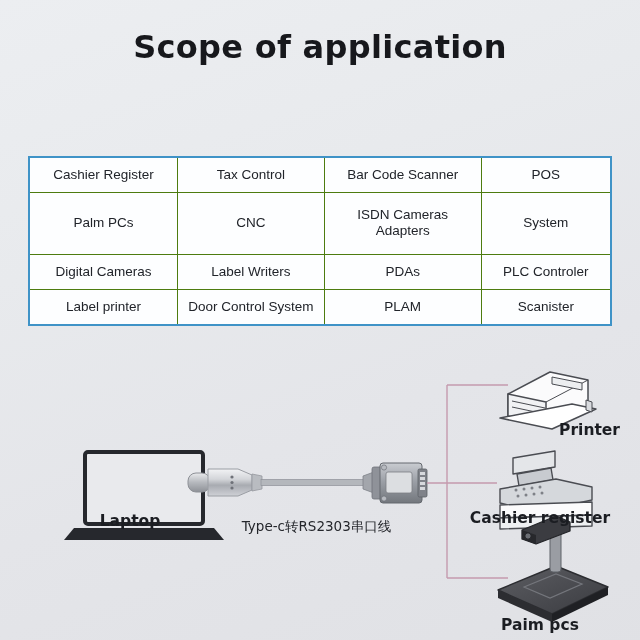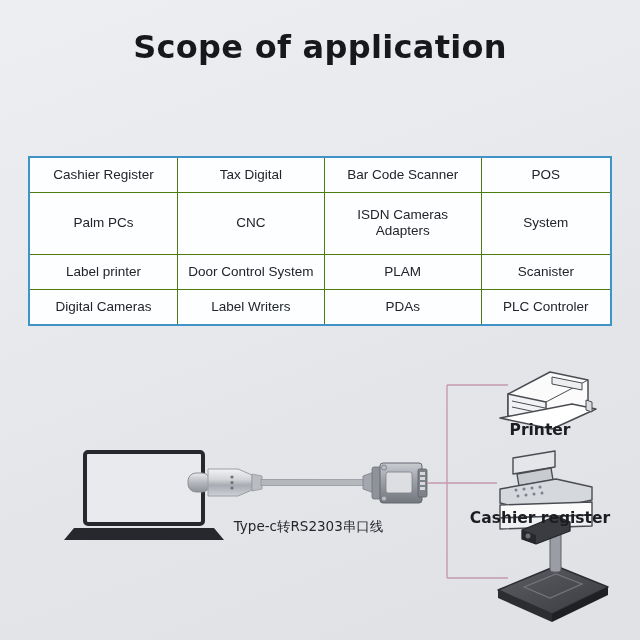--- a/index.html
+++ b/index.html
@@ -89,29 +89,29 @@
     font-weight: bold;
     color: #1b1d22;
     white-space: nowrap;
   }
   .lbl-laptop {
     left: 0; top: 512px; width: 260px;
     text-align: center;
     font-size: 15.5px;
   }
   .lbl-cable {
-    left: 196px; top: 518px; width: 225px;
+    left: 204px; top: 518px; width: 225px;
     text-align: center;
     font-size: 13.5px;
     font-weight: normal;
     color: #24262b;
   }
   .lbl-printer {
     left: 460px; top: 421px; width: 160px;
-    text-align: center;
+    text-align: right;
     font-size: 15.5px;
   }
   .lbl-cashier {
     left: 442px; top: 509px; width: 196px;
     text-align: center;
     font-size: 15.5px;
   }
   .lbl-palm {
     left: 460px; top: 616px; width: 160px;
     text-align: center;
@@ -123,41 +123,41 @@
 
 <div class="page">
 
   <div class="title">Scope of application</div>
 
   <div class="table-wrap">
     <table class="apps">
       <tbody>
         <tr>
           <td class="col-a">Cashier Register</td>
-          <td class="col-b">Tax Digital</td>
+          <td class="col-b">Tax Control</td>
           <td class="col-c">Bar Code Scanner</td>
           <td class="col-d">POS</td>
         </tr>
         <tr>
           <td class="col-a">Palm PCs</td>
           <td class="col-b">CNC</td>
           <td class="col-c">ISDN Cameras Adapters</td>
           <td class="col-d">System</td>
         </tr>
         <tr>
+          <td class="col-a">Digital Cameras</td>
+          <td class="col-b">Label Writers</td>
+          <td class="col-c">PDAs</td>
+          <td class="col-d">PLC Controler</td>
+        </tr>
+        <tr>
           <td class="col-a">Label printer</td>
           <td class="col-b">Door Control System</td>
           <td class="col-c">PLAM</td>
           <td class="col-d">Scanister</td>
-        </tr>
-        <tr>
-          <td class="col-a">Digital Cameras</td>
-          <td class="col-b">Label Writers</td>
-          <td class="col-c">PDAs</td>
-          <td class="col-d">PLC Controler</td>
         </tr>
       </tbody>
     </table>
   </div>
 
   <div class="diagram">
     <svg width="640" height="290" viewBox="0 0 640 290" xmlns="http://www.w3.org/2000/svg">
       <defs>
         <linearGradient id="cableBody" x1="0" y1="0" x2="0" y2="1">
           <stop offset="0%" stop-color="#f2f3f5"></stop>
@@ -269,17 +269,19 @@
 
         <rect x="550" y="180" width="11" height="42" rx="3" fill="#9a9da3" stroke="#5f6268" stroke-width="1"></rect>
 
         <path d="M522 180 L556 166 L570 172 L570 181 L536 194 L522 189 Z" fill="#3b3c41" stroke="#232428" stroke-width="1.3" stroke-linejoin="round"></path>
         <path d="M522 180 L536 185 L536 194 L522 189 Z" fill="#27282c"></path>
         <circle cx="528" cy="186" r="3.2" fill="#6b6e74" stroke="#1e1f23" stroke-width="1"></circle>
       </g>
     </svg>
   </div>
 
+  <div class="dlabel lbl-laptop">Laptop</div>
   <div class="dlabel lbl-cable">Type-c转RS2303串口线</div>
   <div class="dlabel lbl-printer">Printer</div>
   <div class="dlabel lbl-cashier">Cashier register</div>
+  <div class="dlabel lbl-palm">Paim pcs</div>
 
 </div>
 
 </body></html>

